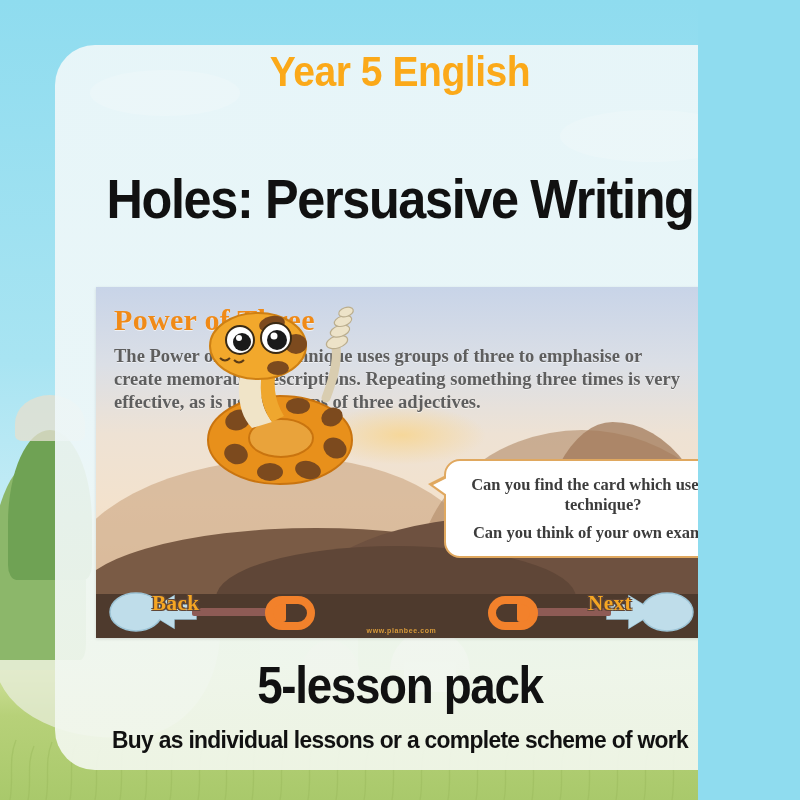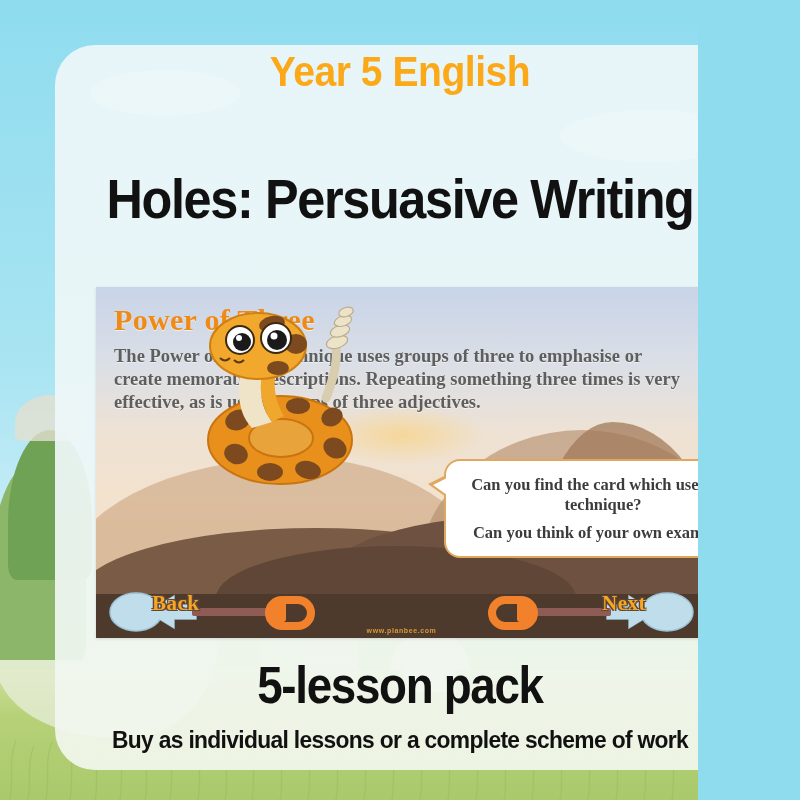--- a/index.html
+++ b/index.html
@@ -307,21 +307,21 @@
       <div class="navlabel" style="left:56px;bottom:22px;">Back</div>
 
       <svg style="position:absolute;right:4px;bottom:2px;" width="230" height="48" viewBox="0 0 230 48">
         <path d="M182 24 L156 8 L156 17 L134 17 L134 31 L156 31 L156 40 Z" fill="#BFDDEA" stroke="#9DC4D6" stroke-width="1.5"></path>
         <ellipse cx="194" cy="24" rx="26" ry="19" fill="#BFDDEA" stroke="#9DC4D6" stroke-width="1.5"></ellipse>
         <path d="M182 24 L156 8 L156 17 L134 17 L134 31 L156 31 L156 40 Z" fill="#BFDDEA"></path>
         <rect x="54" y="20" width="84" height="8" rx="2" fill="#8E5B55"></rect>
         <rect x="44" y="14" width="16" height="20" rx="3" fill="#F2812B"></rect>
         <path d="M48 12 h-16 a13 13 0 0 0 0 26 h16 a13 13 0 0 0 0 -26 z" fill="none" stroke="#F2812B" stroke-width="8"></path>
       </svg>
-      <div class="navlabel" style="right:61px;bottom:22px;margin-top:20px;">Next</div>
+      <div class="navlabel" style="right:75px;bottom:22px;margin-top:20px;">Next</div>
 
       <div class="watermark">www.planbee.com</div>
     </div>
   </div>
 
   <div class="pack">5-lesson pack</div>
   <div class="subline">Buy as individual lessons or a complete scheme of work</div>
 
 </div>
 

